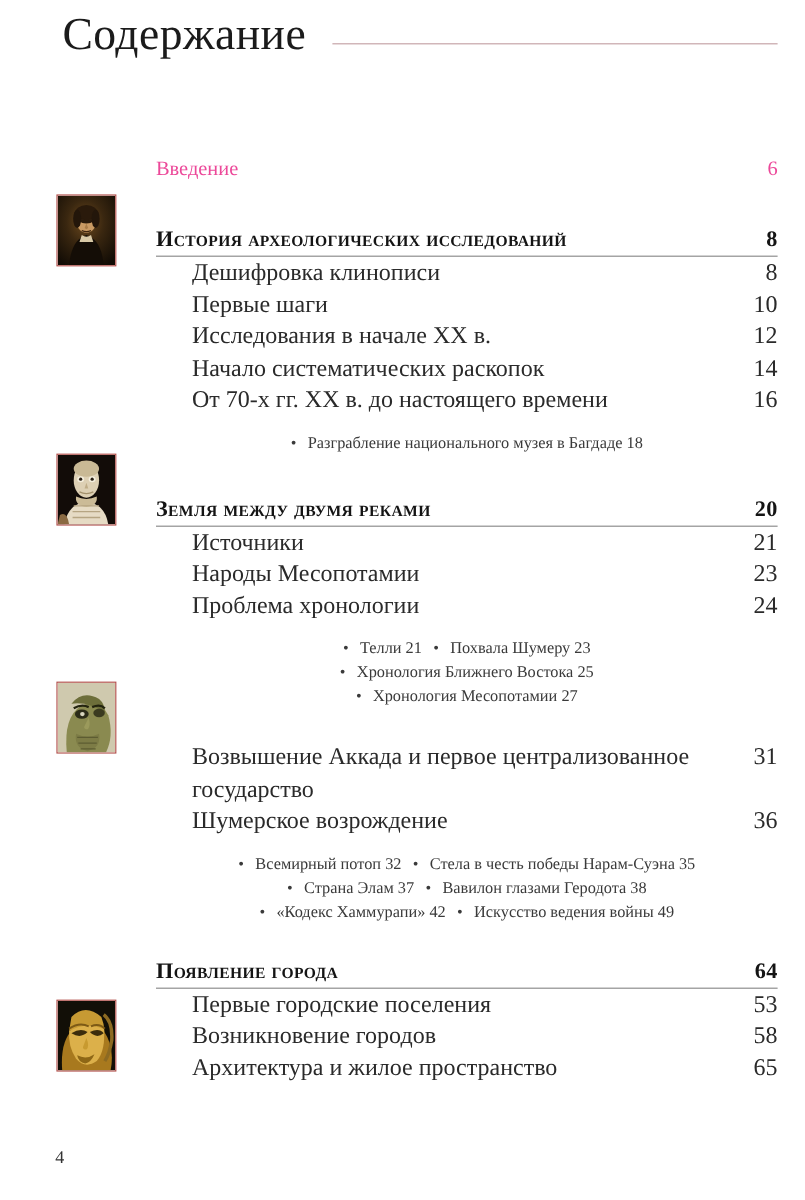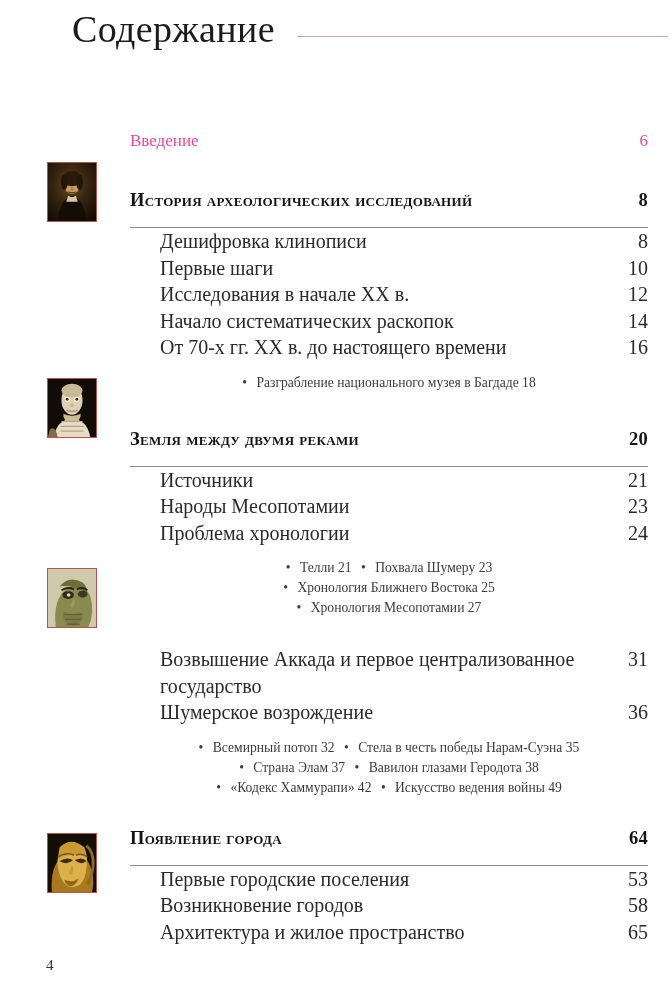--- a/index.html
+++ b/index.html
@@ -16,21 +16,20 @@
     overflow: hidden;
   }
 
   
   .page-head {
     position: absolute;
     left: 0;
     top: 0;
     width: 547px;
     height: 66px;
-    margin-left: 20px;
   }
   .page-title {
     position: absolute;
     left: 52px;
     top: 6px;
     font-size: 38px;
     letter-spacing: 0.4px;
     color: #1b1b1b;
     font-weight: 400;
     line-height: 46px;
@@ -84,21 +83,21 @@
     width: 518px;
     margin-left: 130px;
     display: flex;
     align-items: baseline;
     font-size: 18.5px;
     line-height: 24px;
     font-weight: bold;
     letter-spacing: 0.3px;
     color: #141414;
     border-bottom: 1px solid #8e8e8e;
-    padding-bottom: 15px;
+    padding-bottom: 1px;
   }
   .sec-head .sec-title {
     flex: 1 1 auto;
     font-variant: small-caps;
     text-transform: lowercase;
   }
   .sec-head .sec-title::first-letter {
     text-transform: uppercase;
   }
   .sec-head .pg {

